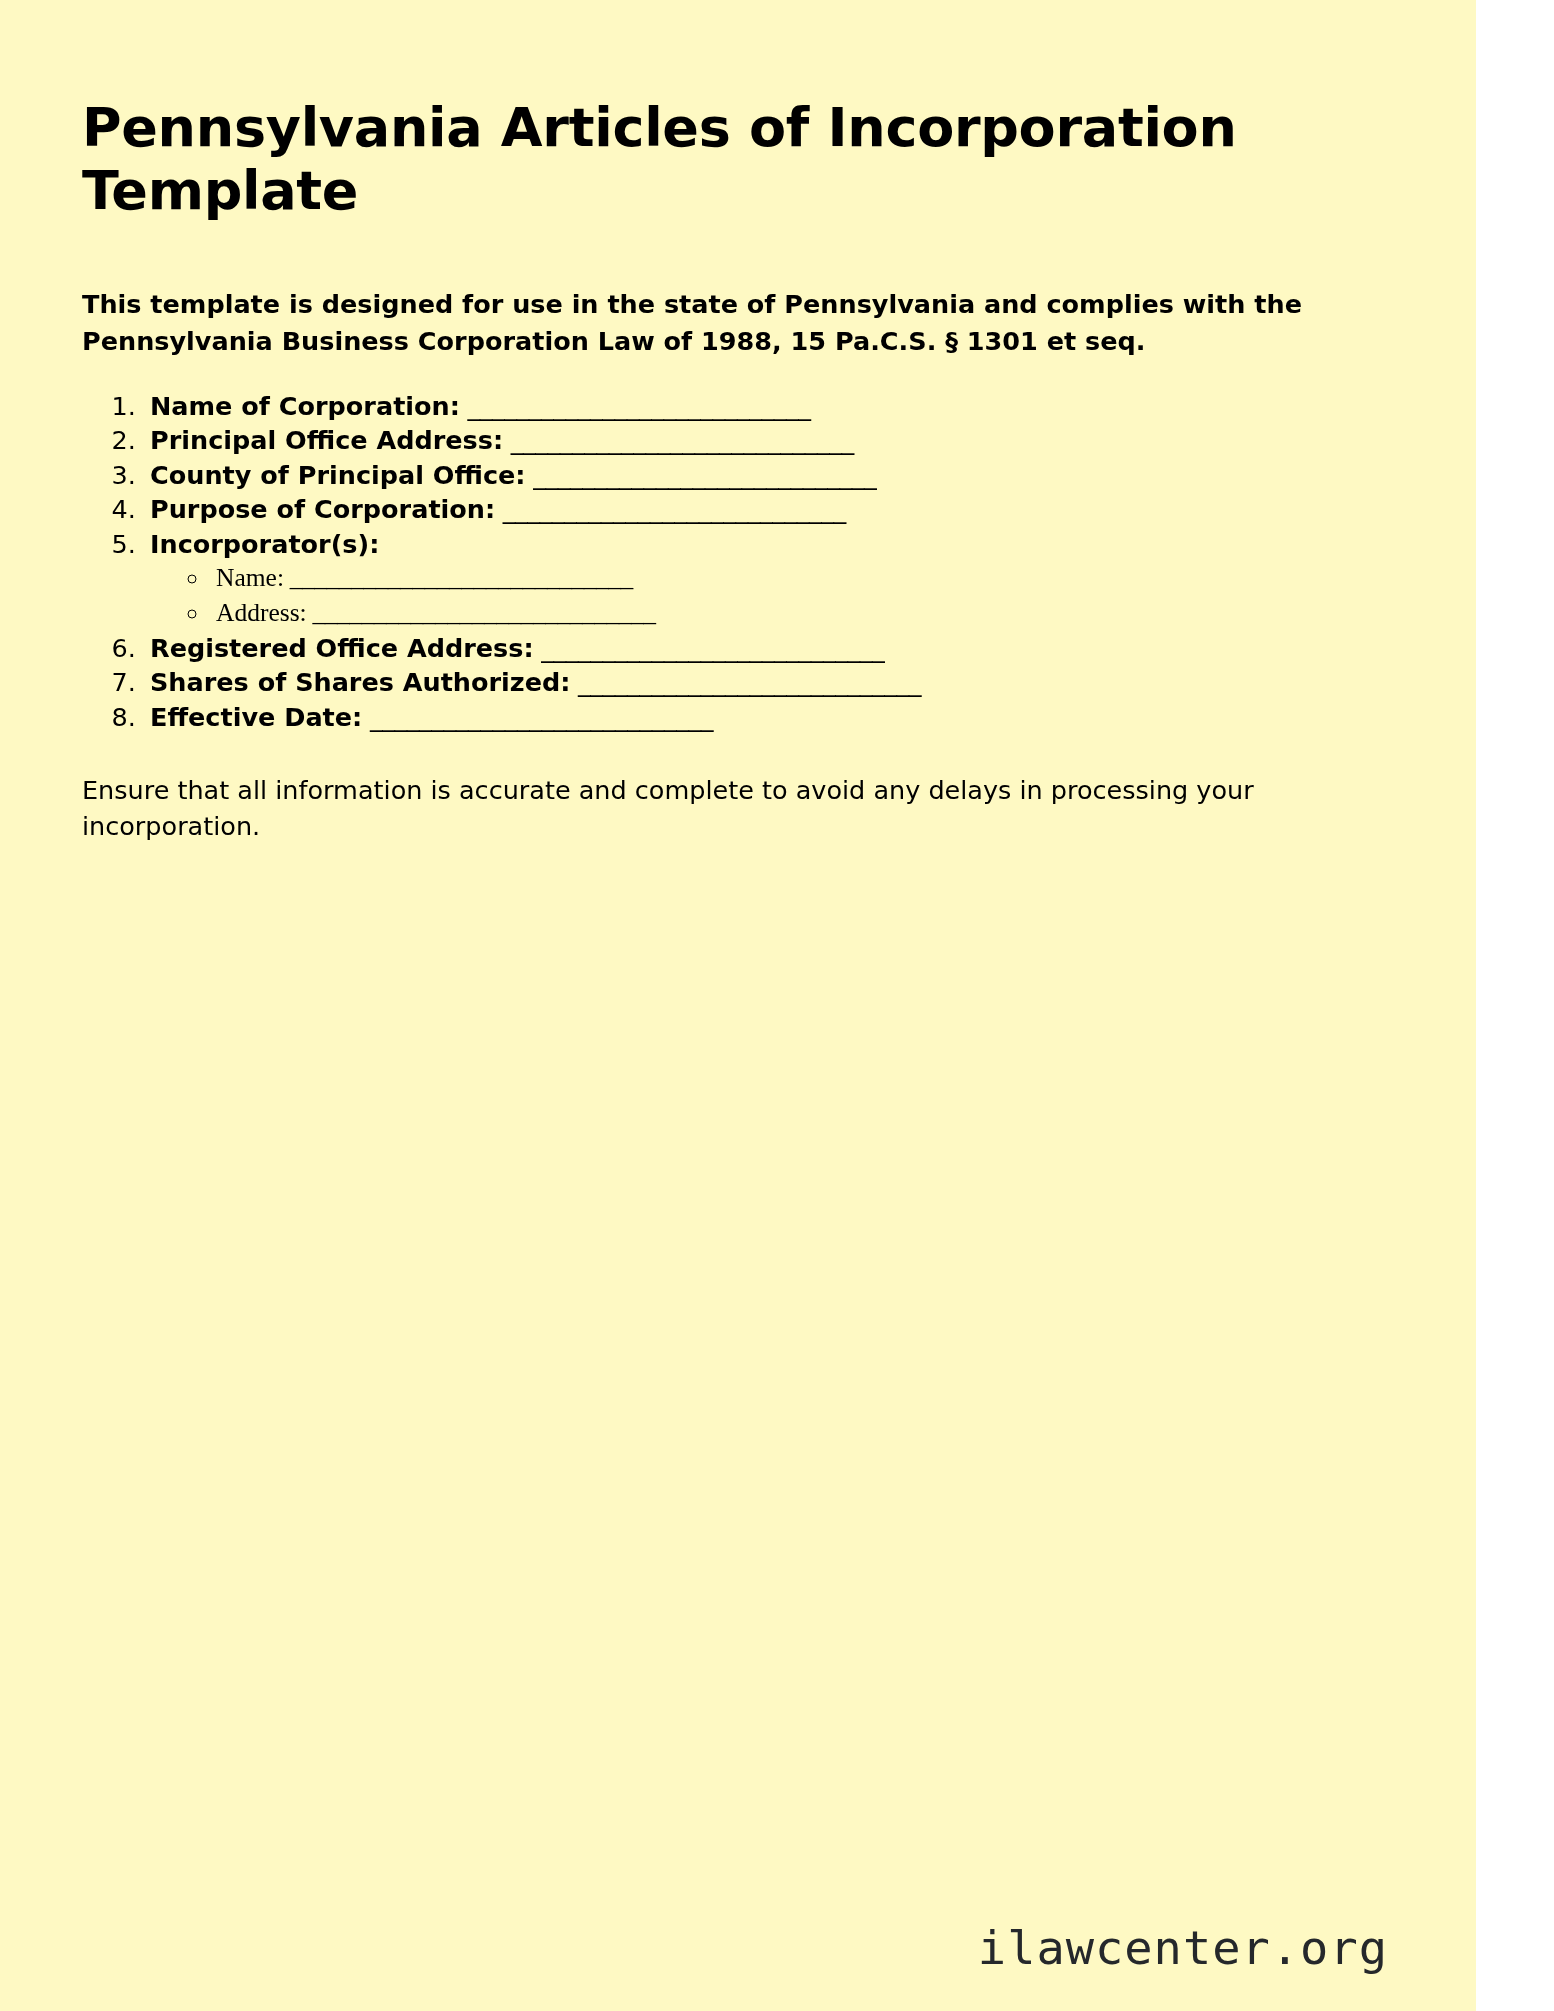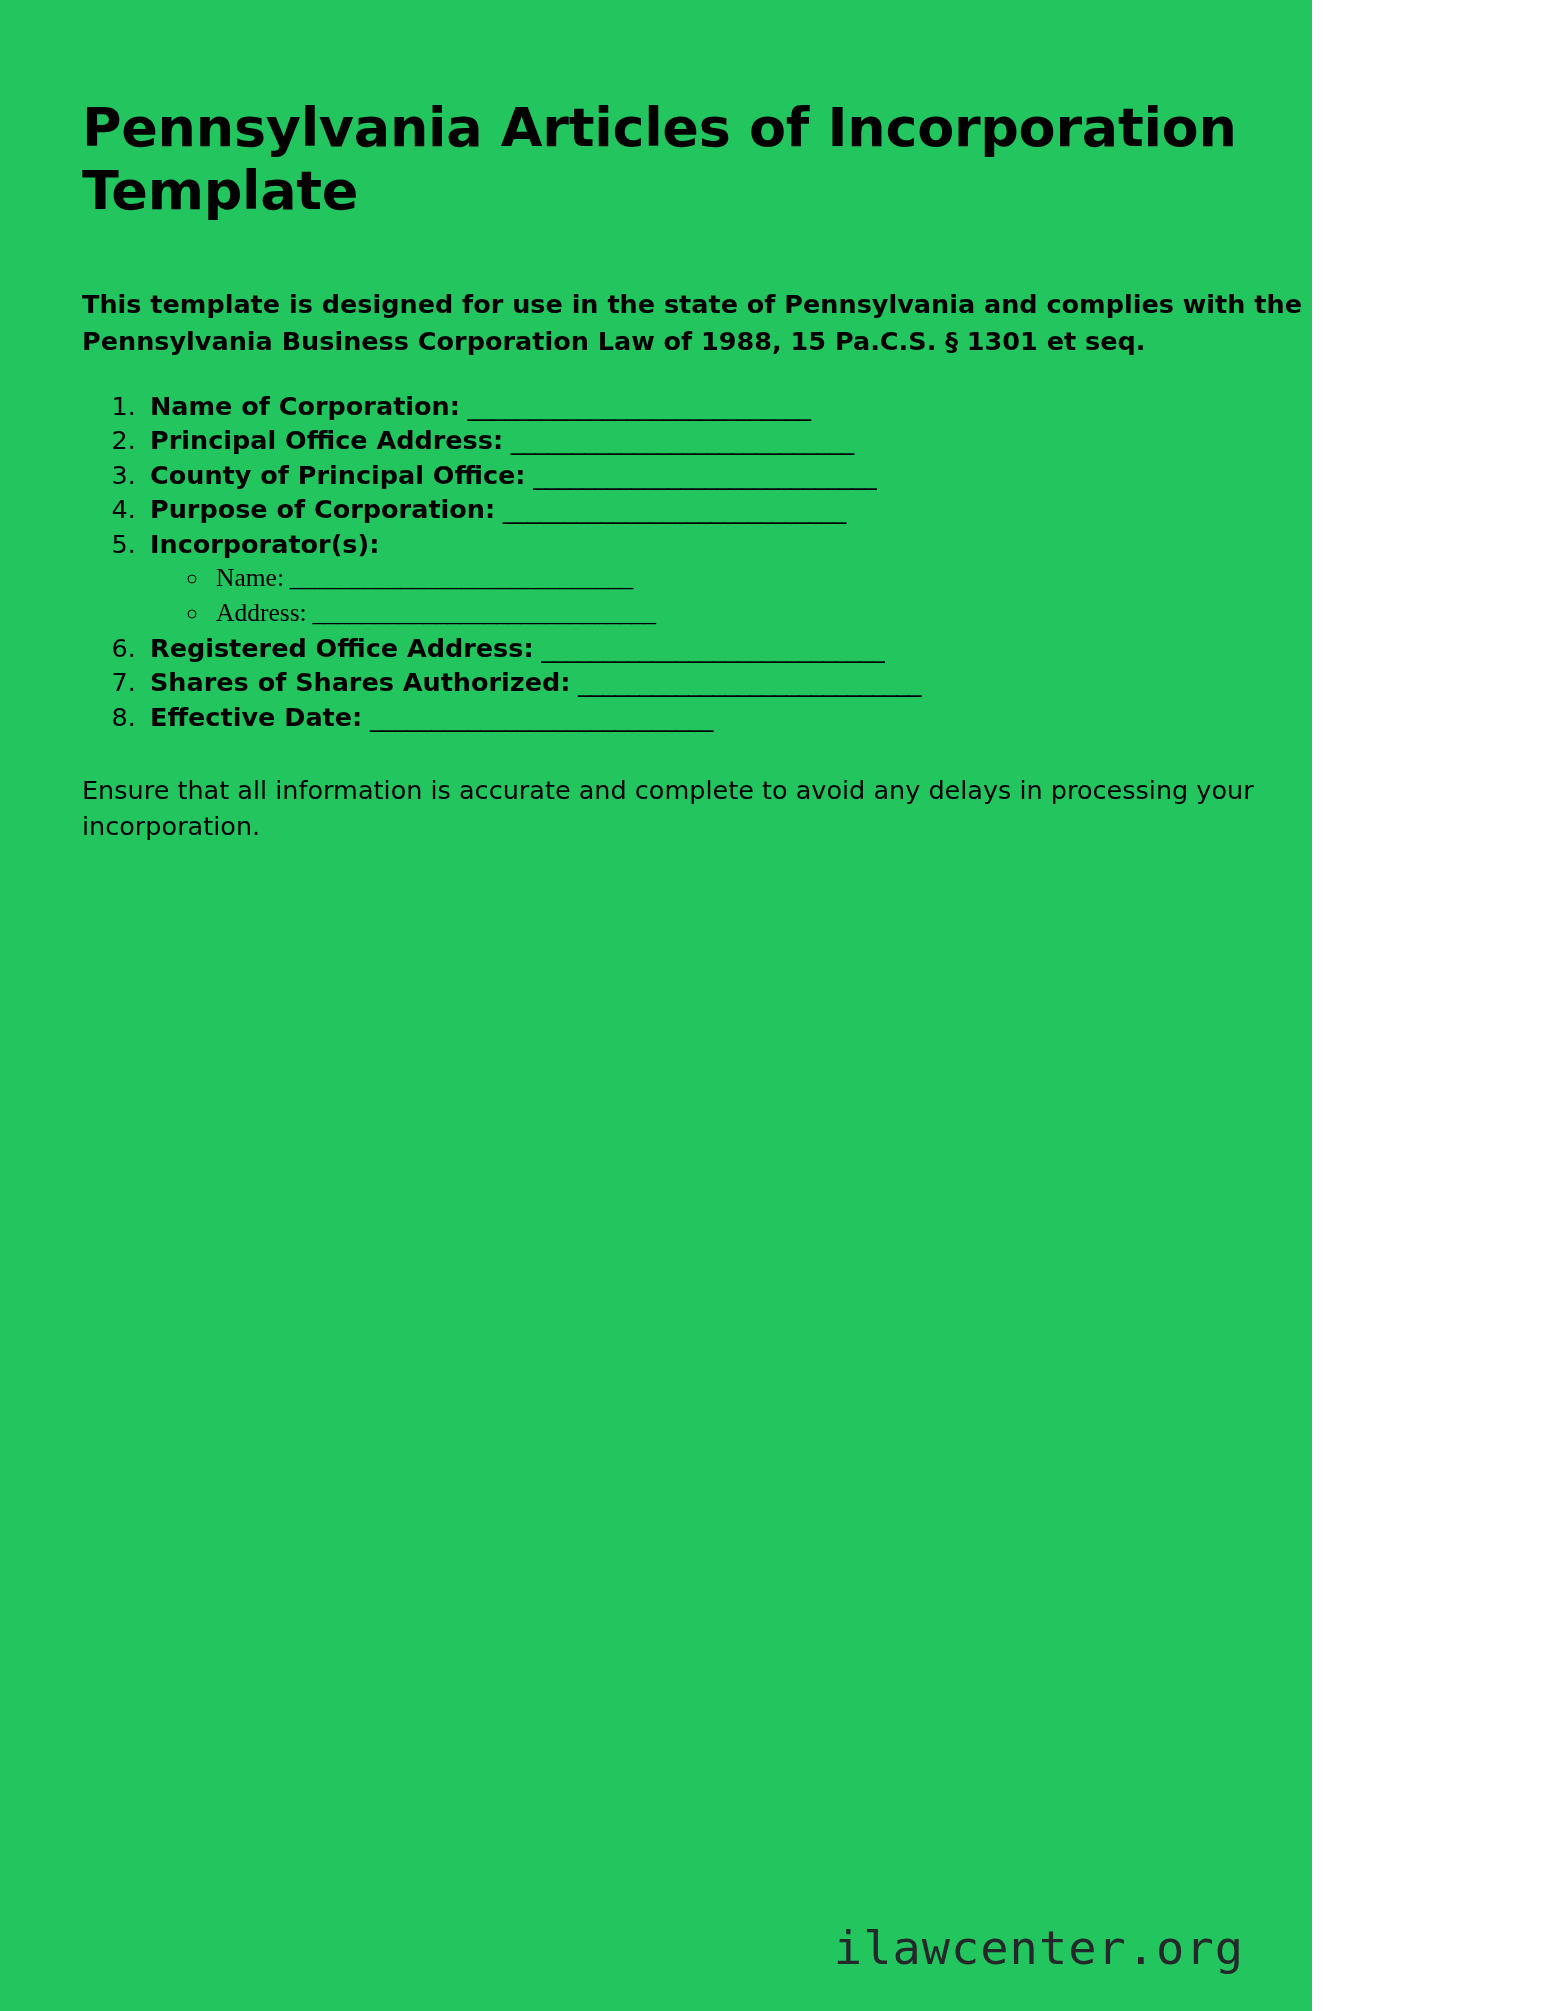--- a/index.html
+++ b/index.html
@@ -3,23 +3,23 @@
 <meta charset="utf-8">
 <style>
   html, body {
     margin: 0;
     padding: 0;
     background: #ffffff;
   }
 
   .page {
     position: relative;
-    width: 1312px;
+    width: 1476px;
     height: 2011px;
-    background: #22c55e;
+    background: #fef9c3;
     box-sizing: border-box;
     font-family: "DejaVu Sans", sans-serif;
     color: #000000;
     overflow: hidden;
   }
 
   .content {
     position: absolute;
     left: 82px;
     top: 96px;
@@ -84,21 +84,21 @@
     padding-left: 6px;
     font-weight: normal;
   }
 
   .sub-label {
     font-weight: normal;
   }
 
   .watermark {
     position: absolute;
-    right: 68px;
+    right: 88px;
     bottom: 36px;
     font-family: "DejaVu Sans Mono", monospace;
     font-size: 47px;
     letter-spacing: 1px;
     color: #25282b;
     white-space: nowrap;
   }
 </style>
 </head>
 <body>

